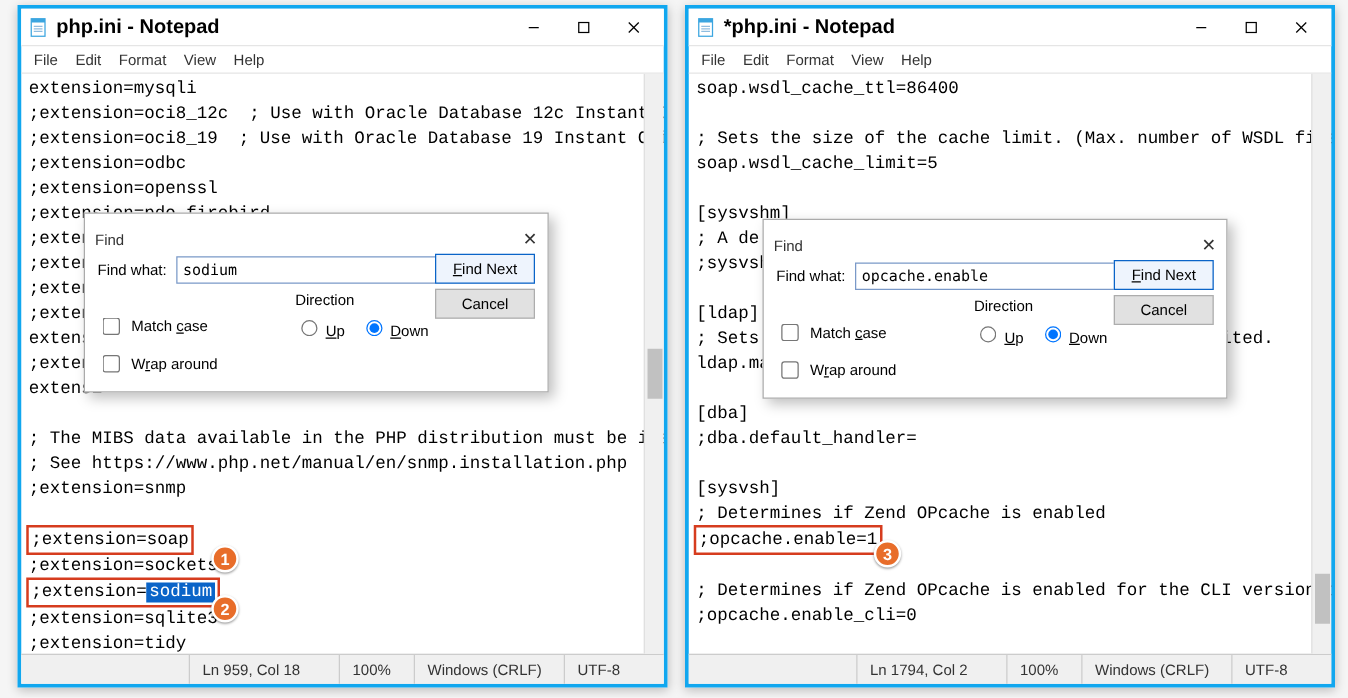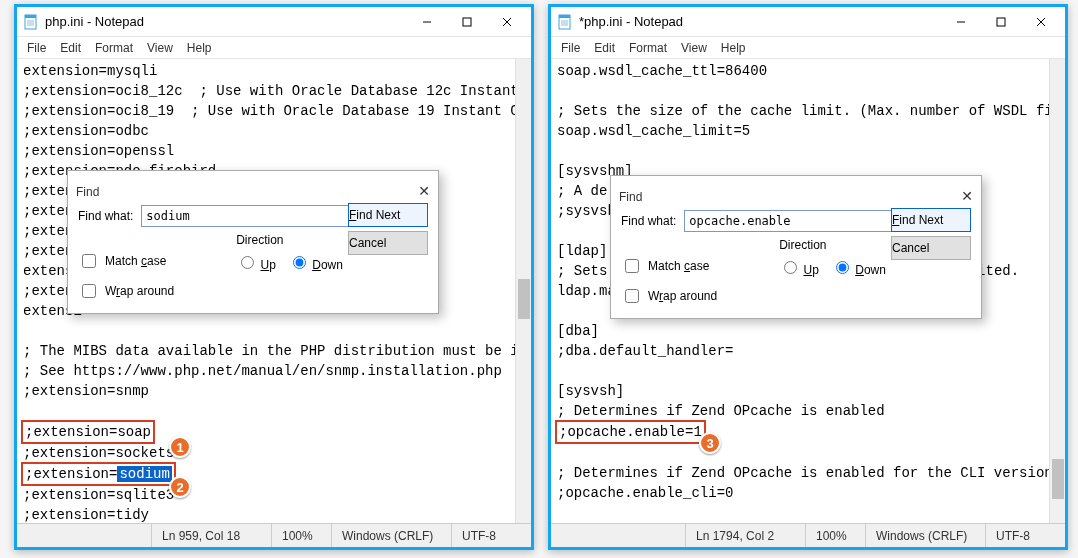--- a/index.html
+++ b/index.html
@@ -31,21 +31,21 @@
     padding: 0 4px 0 6px;
     background: #fff;
     border-bottom: 1px solid #e5e5e5;
   }
   .notepad-icon {
     width: 16px; height: 16px;
     margin-right: 6px;
     display: inline-flex; align-items:center; justify-content:center;
   }
   .notepad-icon svg { width:16px; height:16px; }
-  .title-text { flex: 1; font-size: 13px; }
+  .title-text { flex: 1; font-size: 16px; font-weight: bold; }
   .win-controls { display: flex; }
   .win-btn {
     width: 40px; height: 28px;
     display: flex; align-items: center; justify-content: center;
     color: #333;
   }
   .menubar {
     height: 22px;
     display: flex;
     align-items: center;
@@ -130,21 +130,21 @@
   .find-row { display:flex; align-items:center; gap:8px; margin-bottom:6px; }
   .find-input {
     flex:1; height:22px; border:1px solid #7a99c8; padding:2px 4px;
     font-family: Consolas, monospace; font-size:12px;
   }
   .find-btn {
     width: 80px; height: 24px;
     border: 1px solid #0a64c8;
     background: #eef4fd;
     text-align: center;
-    display: flex; align-items:center; justify-content:flex-start;
+    display: flex; align-items:center; justify-content:center;
     margin-bottom: 4px;
   }
   .find-btn.secondary { border-color:#adadad; background:#e1e1e1; }
   .find-right-col {
     position:absolute; right:10px; top:32px;
   }
   .find-lower { display:flex; gap:30px; margin-top:6px; }
   .checks { display:flex; flex-direction:column; gap:10px; margin-top:18px; }
   .check { display:flex; align-items:center; gap:6px; }
   .check input { width:14px; height:14px; }

